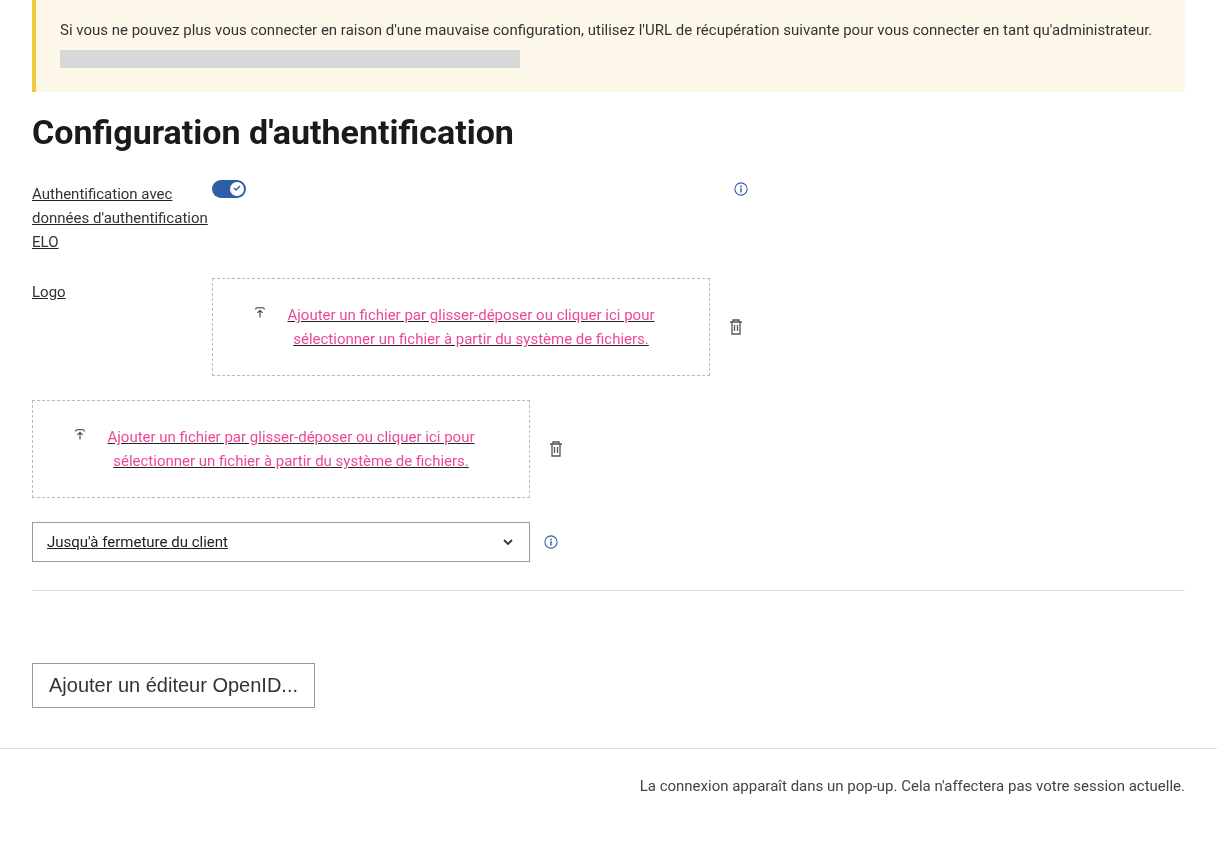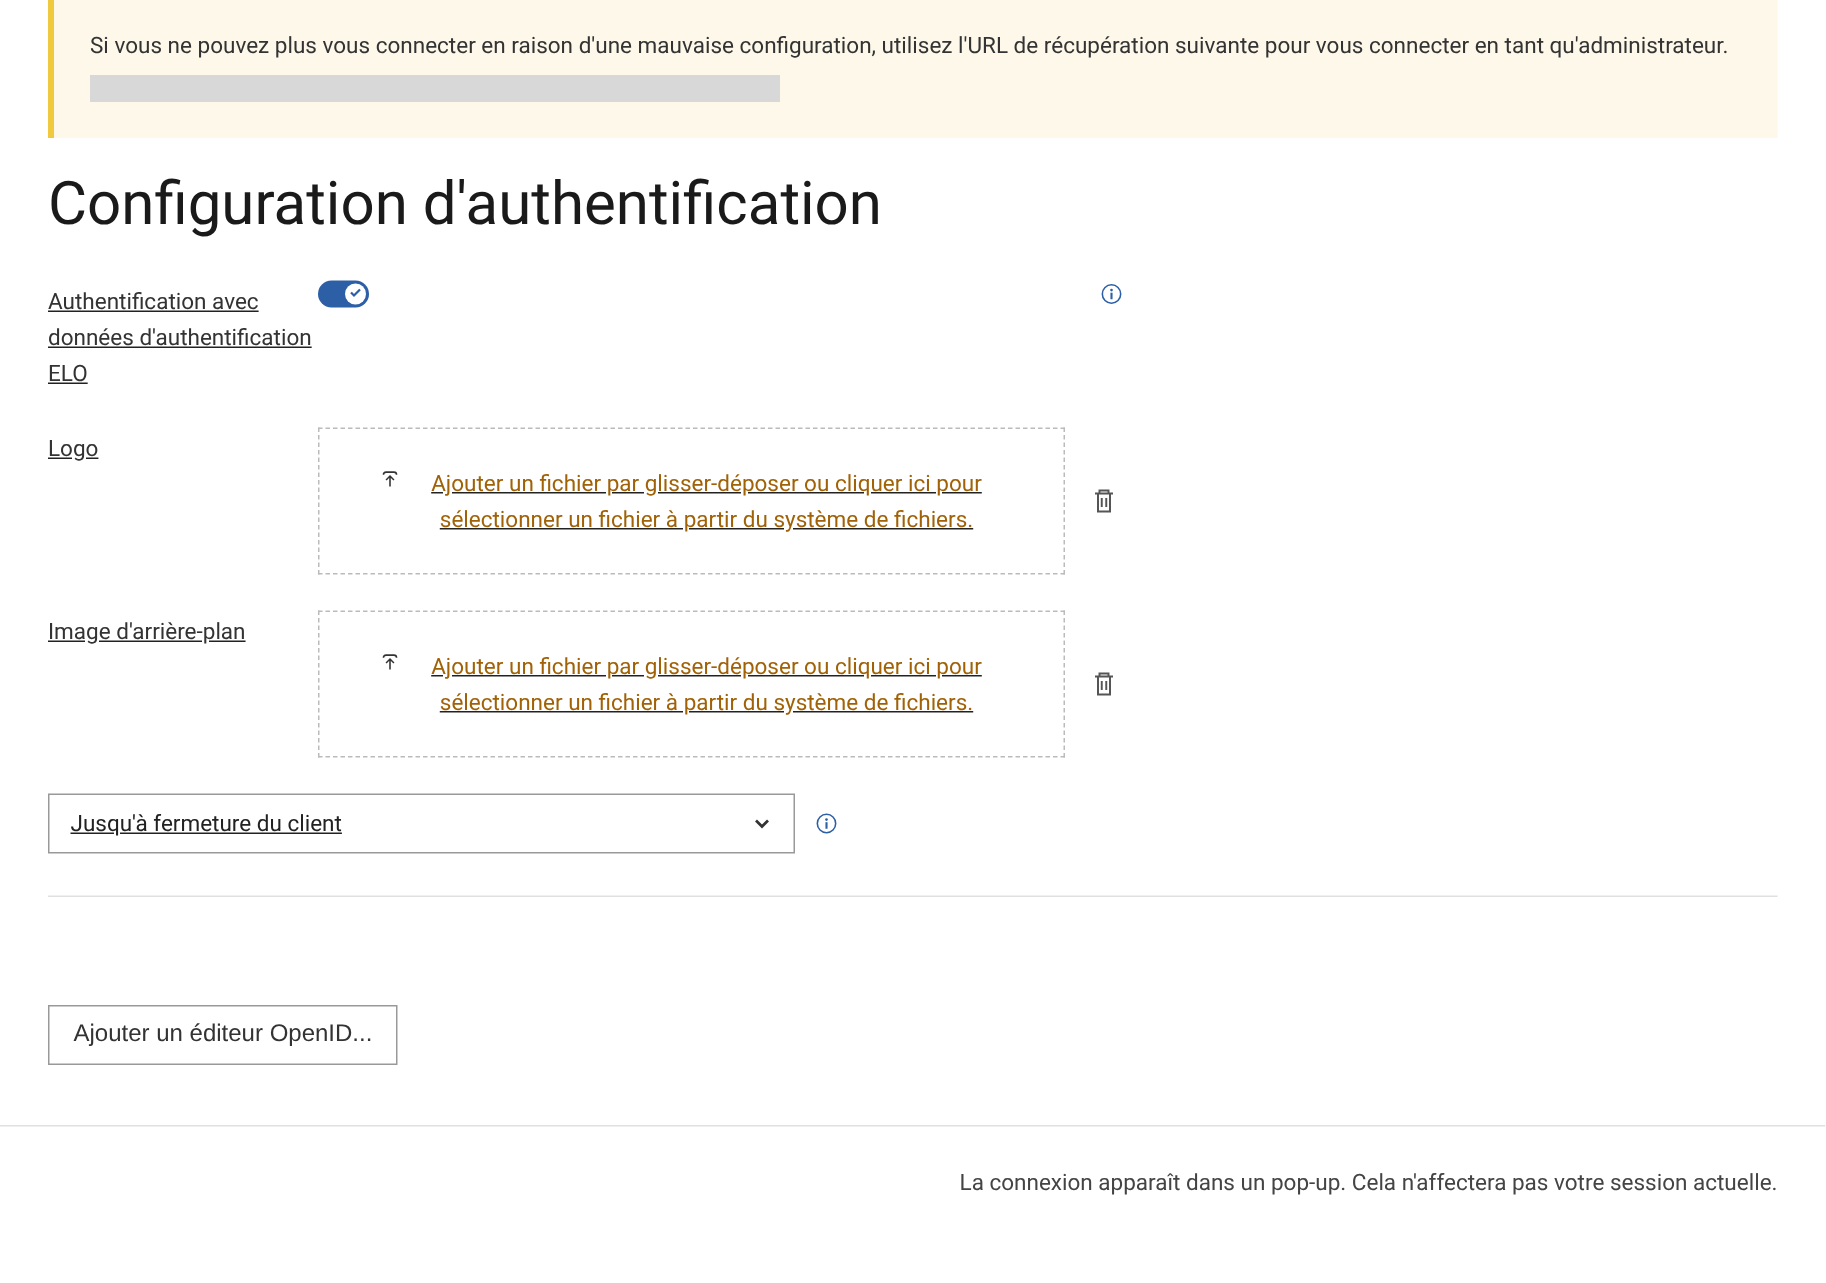--- a/index.html
+++ b/index.html
@@ -27,22 +27,22 @@
       line-height: 1.6;
     }
     .redacted-bar {
       display: block;
       background: #d8d8d8;
       height: 18px;
       width: 460px;
       margin-top: 8px;
     }
     .page-title {
-      font-size: 40px;
-      font-weight: 400;
+      font-size: 34px;
+      font-weight: 700;
       color: #1a1a1a;
       margin: 18px 32px 28px 32px;
     }
     .form-area {
       padding: 0 32px;
       text-decoration: underline;
     }
     .form-row {
       display: flex;
       align-items: flex-start;
@@ -94,21 +94,21 @@
       flex-shrink: 0;
     }
     .info-spacer {
       width: 498px;
     }
     .dropzone {
       width: 498px;
       border: 1px dashed #bbb;
       padding: 24px 40px;
       text-align: center;
-      color: #a16207;
+      color: #ec4899;
       cursor: pointer;
       line-height: 1.6;
       display: flex;
       align-items: center;
       justify-content: center;
       gap: 6px;
     }
     .dropzone-text {
       display: inline;
     }
@@ -152,21 +152,21 @@
     .divider {
       border: none;
       border-top: 1px solid #e0e0e0;
       margin: 28px 32px;
     }
     .add-button {
       background: #fff;
       border: 1px solid #999;
       padding: 10px 16px;
       cursor: pointer;
-      font-size: 16px;
+      font-size: 20px;
       color: #333;
       margin: 20px 32px 0 32px;
     }
     .footer {
       border-top: 1px solid #e0e0e0;
       margin-top: 40px;
       padding: 28px 32px;
       text-align: center;
     }
     .footer-text {
@@ -216,21 +216,20 @@
         </div>
         <button class="trash-button">
           <svg class="trash-icon" viewBox="0 0 16 18">
             <path d="M2 4 L14 4 M5 4 L5 2 L11 2 L11 4 M4 4 L4 16 L12 16 L12 4 M6.5 7 L6.5 13 M9.5 7 L9.5 13" fill="none" stroke="currentColor" stroke-width="1.3"></path>
           </svg>
         </button>
       </div>
     </div>
 
     <div class="form-row">
-      <div class="form-label">Image d'arrière-plan</div>
       <div class="form-control-wrap">
         <div class="dropzone">
           <svg class="upload-icon" viewBox="0 0 16 16">
             <path d="M3 4 Q3 2 5 2 L11 2 Q13 2 13 4" fill="none" stroke="#333" stroke-width="1.2"></path>
             <path d="M8 13 L8 5 M5 8 L8 5 L11 8" fill="none" stroke="#333" stroke-width="1.2"></path>
           </svg>
           <span class="dropzone-text">Ajouter un fichier par glisser-déposer ou cliquer ici pour sélectionner un fichier à partir du système de fichiers.</span>
         </div>
         <button class="trash-button">
           <svg class="trash-icon" viewBox="0 0 16 18">

